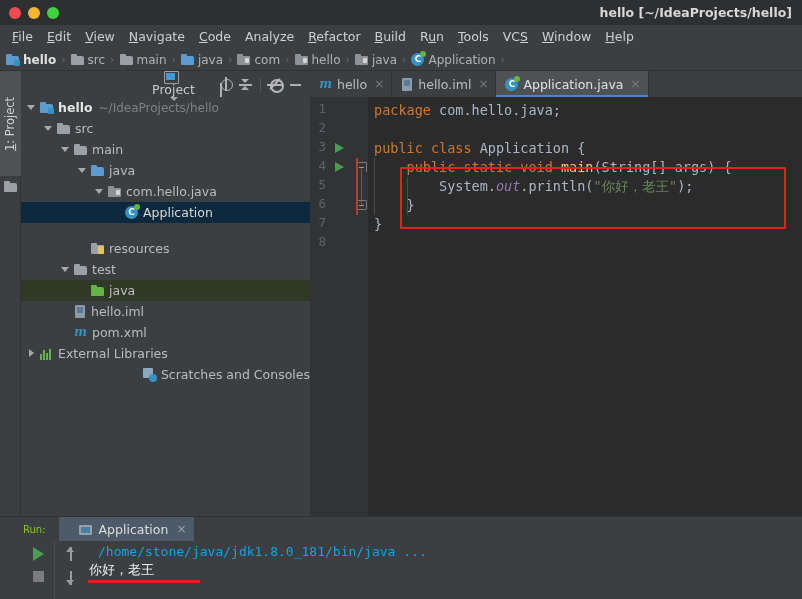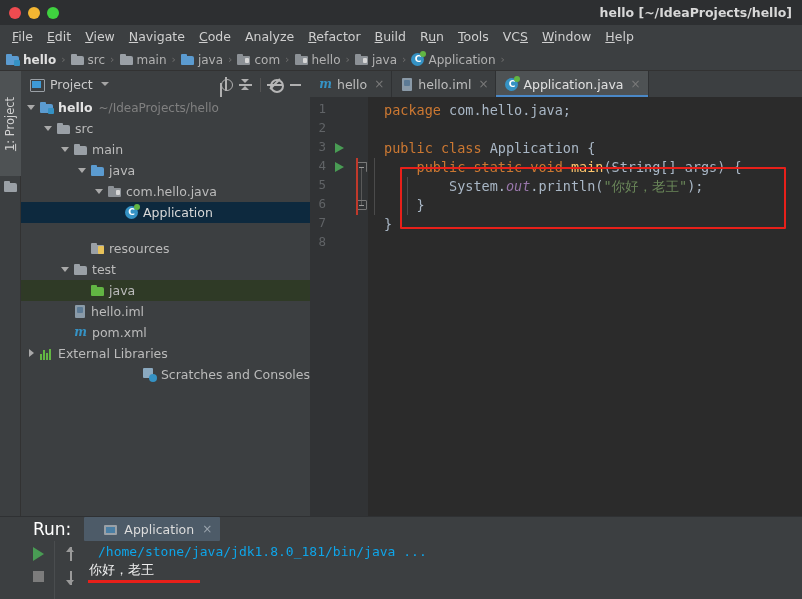--- a/index.html
+++ b/index.html
@@ -185,21 +185,21 @@
     position: absolute; left: 4px; top: 110px; width: 13px; height: 11px;
   }
 
   
   .projpanel {
     position: absolute; left: 21px; top: 71px; width: 289px; height: 445px;
     background: #3c3f41;
   }
   .projhead {
     position: absolute; left: 0; top: 0; width: 289px; height: 26px;
-    display: flex; align-items: center; padding-left: 9px;
+    display: flex; align-items: center; padding-left: 9px; flex-direction: column;
   }
   .projhead .ptitle { font-size: 12.5px; color: #c9c9c9; margin-left: 7px; }
   .projhead .pchev {
     margin-left: 8px; width:0;height:0;
     border-left:4px solid transparent; border-right:4px solid transparent;
     border-top:4.5px solid #a5a5a5;
   }
   .ptools { position:absolute; right:6px; top:5px; display:flex; align-items:center; gap:2px; }
   .tbtn { width:18px; height:17px; position:relative; cursor:pointer; }
   .tbtn.locate::before {
@@ -301,21 +301,21 @@
   }
   .foldmark.open { border-bottom:none; }
   .foldline {
     position:absolute; left:51px; width:1px; background:#595959;
   }
   .codebody {
     position:absolute; left:58px; top:0; width:434px; height:419px;
     font-family:"DejaVu Sans Mono", monospace; font-size:13.5px;
   }
   .cline {
-    position:absolute; left:16px; white-space:pre; line-height:19px; height:19px;
+    position:absolute; left:6px; white-space:pre; line-height:19px; height:19px;
   }
   .k  { color:#cc7832; }       
   .t  { color:#a9b7c6; }       
   .mth{ color:#ffc66d; }       
   .st { color:#6a8759; }       
   .fl { color:#9876aa; font-style:italic; } 
   .indentguide { position:absolute; width:1px; background:#4b4b4b; }
   .caretline { position:absolute; left:0; width:1.5px; background:#c0392b; }
 
   .redbox {
@@ -325,21 +325,21 @@
 
   
   .runpanel {
     position:absolute; left:0; top:516px; width:802px; height:83px;
     background:#3c3f41; border-top:1px solid #2f3133;
   }
   .runhead {
     position:absolute; left:0; top:0; width:802px; height:24px; display:flex; align-items:center;
   }
   .runlabel {
-    font-size:17px; color:#ffffff; margin-left:33px; font-weight:normal;
+    font-size:10px; color:#84cc16; margin-left:23px; font-weight:normal;
   }
   .runtab {
     margin-left:13px; height:24px; display:flex; align-items:center;
     background:#4d5b68; padding:0 8px 0 7px; border-radius:1px; cursor:pointer;
   }
   .runtab .rtl { font-size:12.5px; color:#dcdcdc; margin-left:5px; }
   .runtab .rtx { margin-left:8px; font-size:12px; color:#9aa4ad; }
   .runtools {
     position:absolute; left:22px; top:24px; width:65px; height:59px;
     display:flex;

